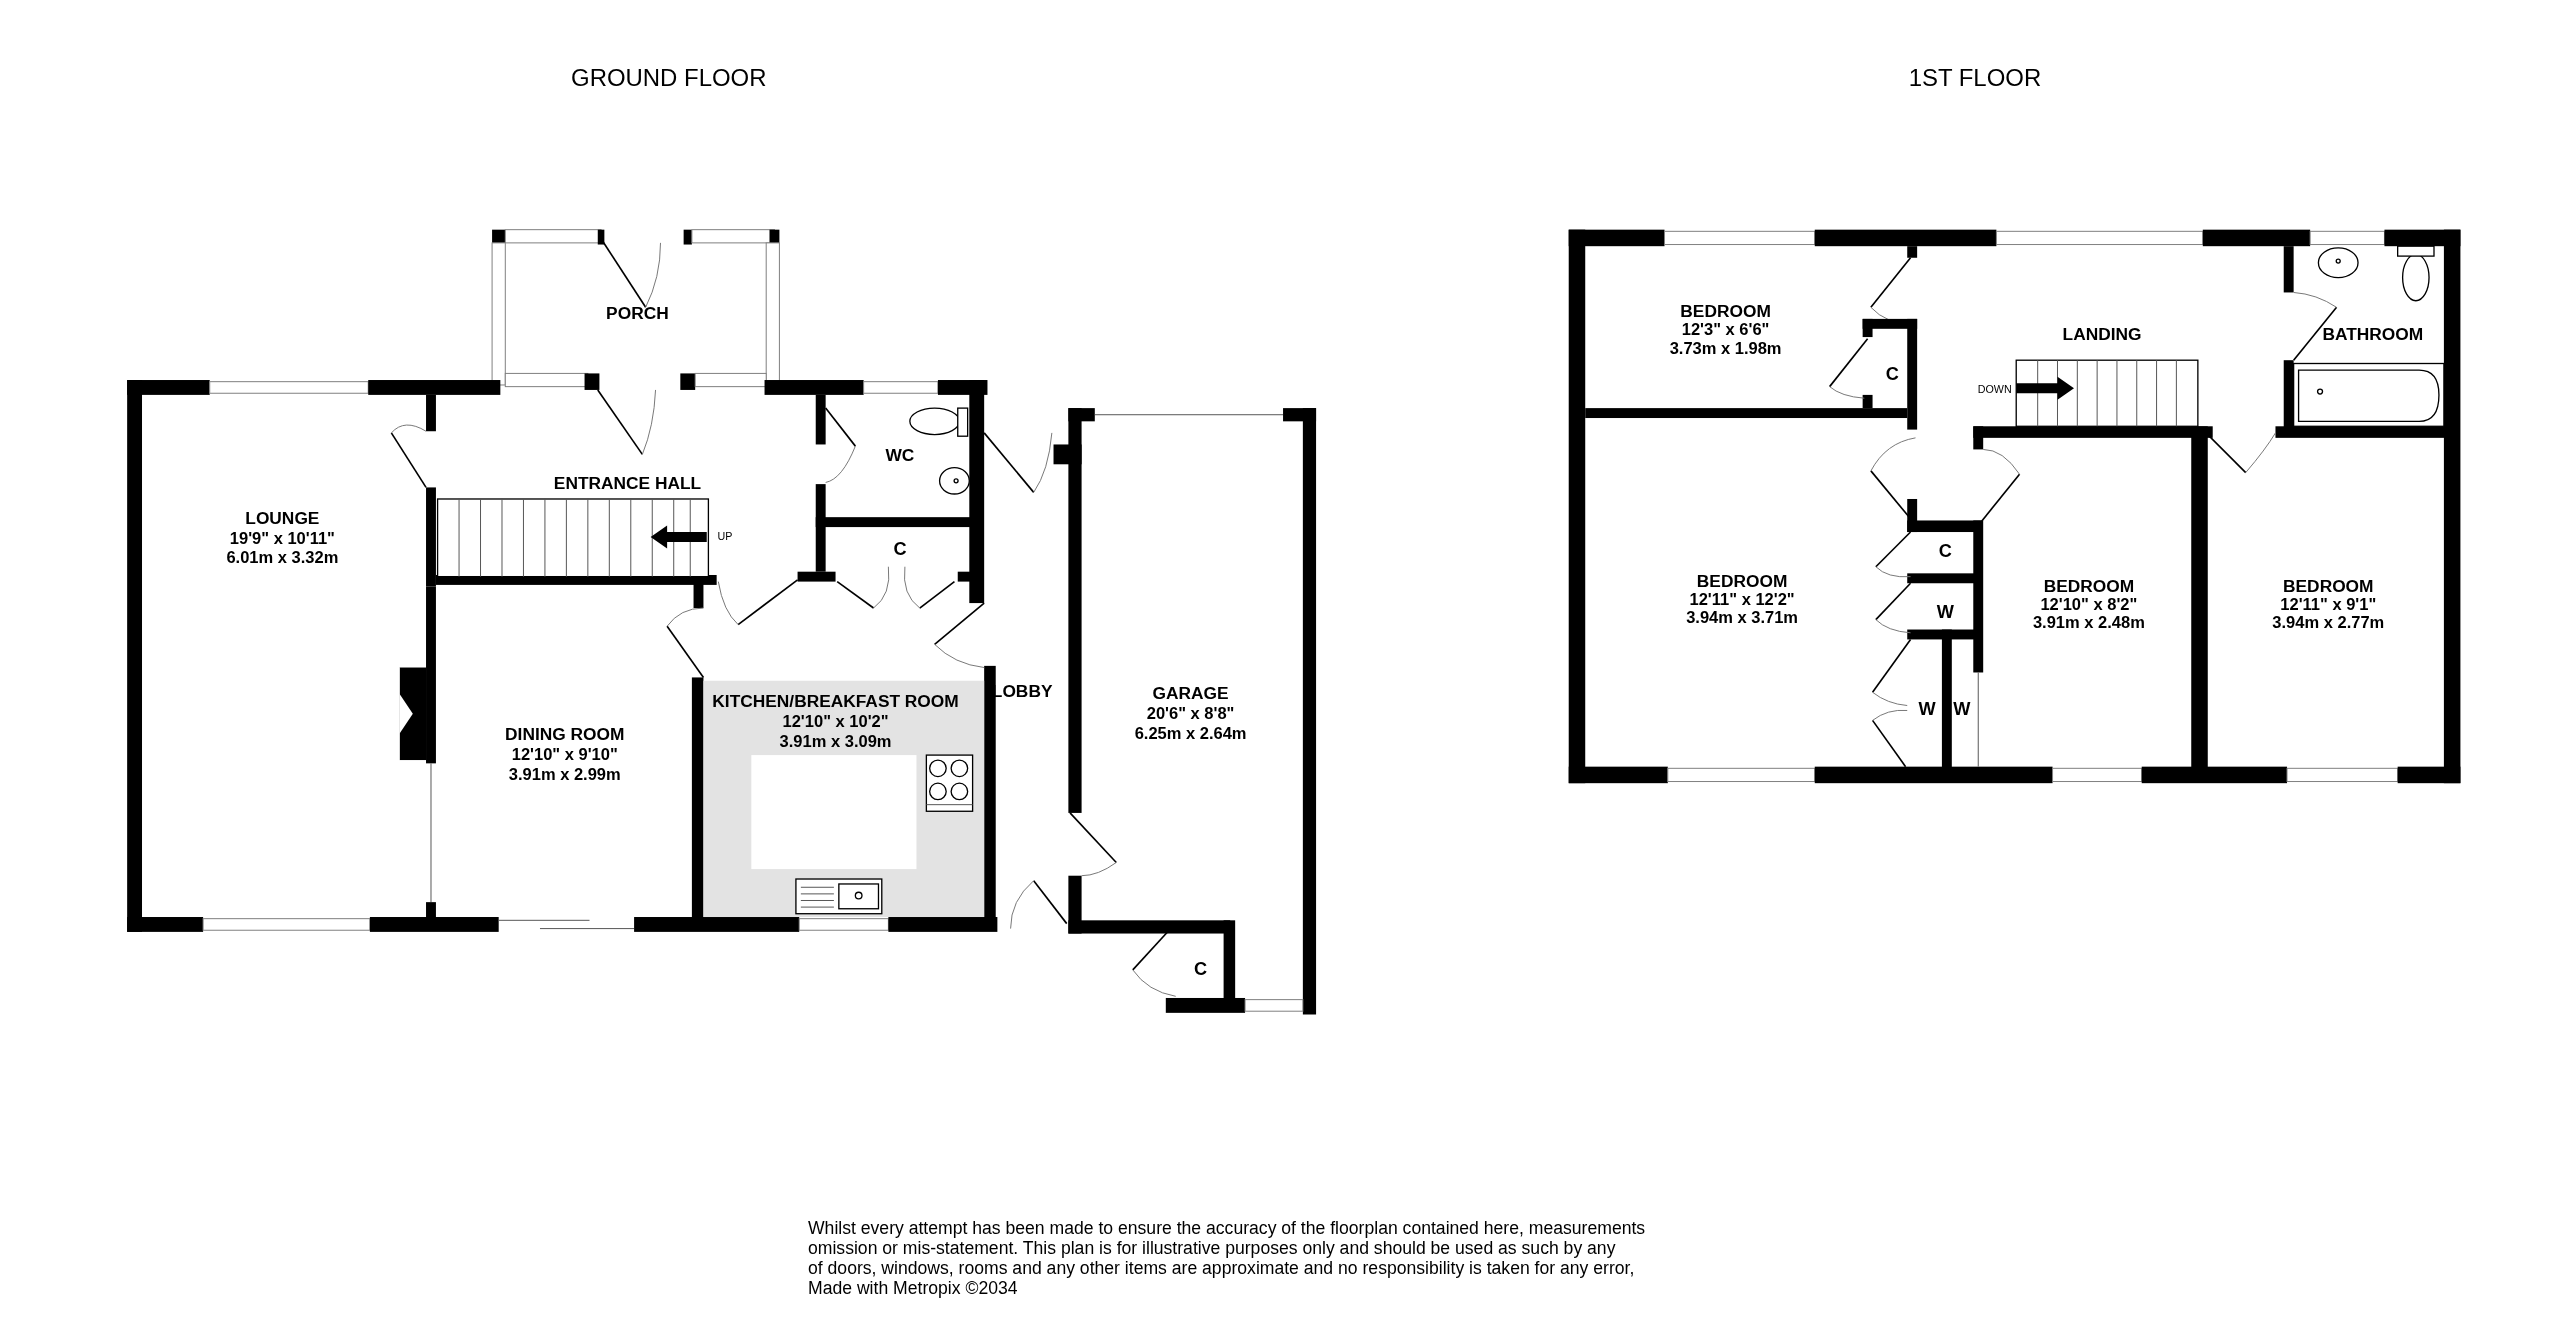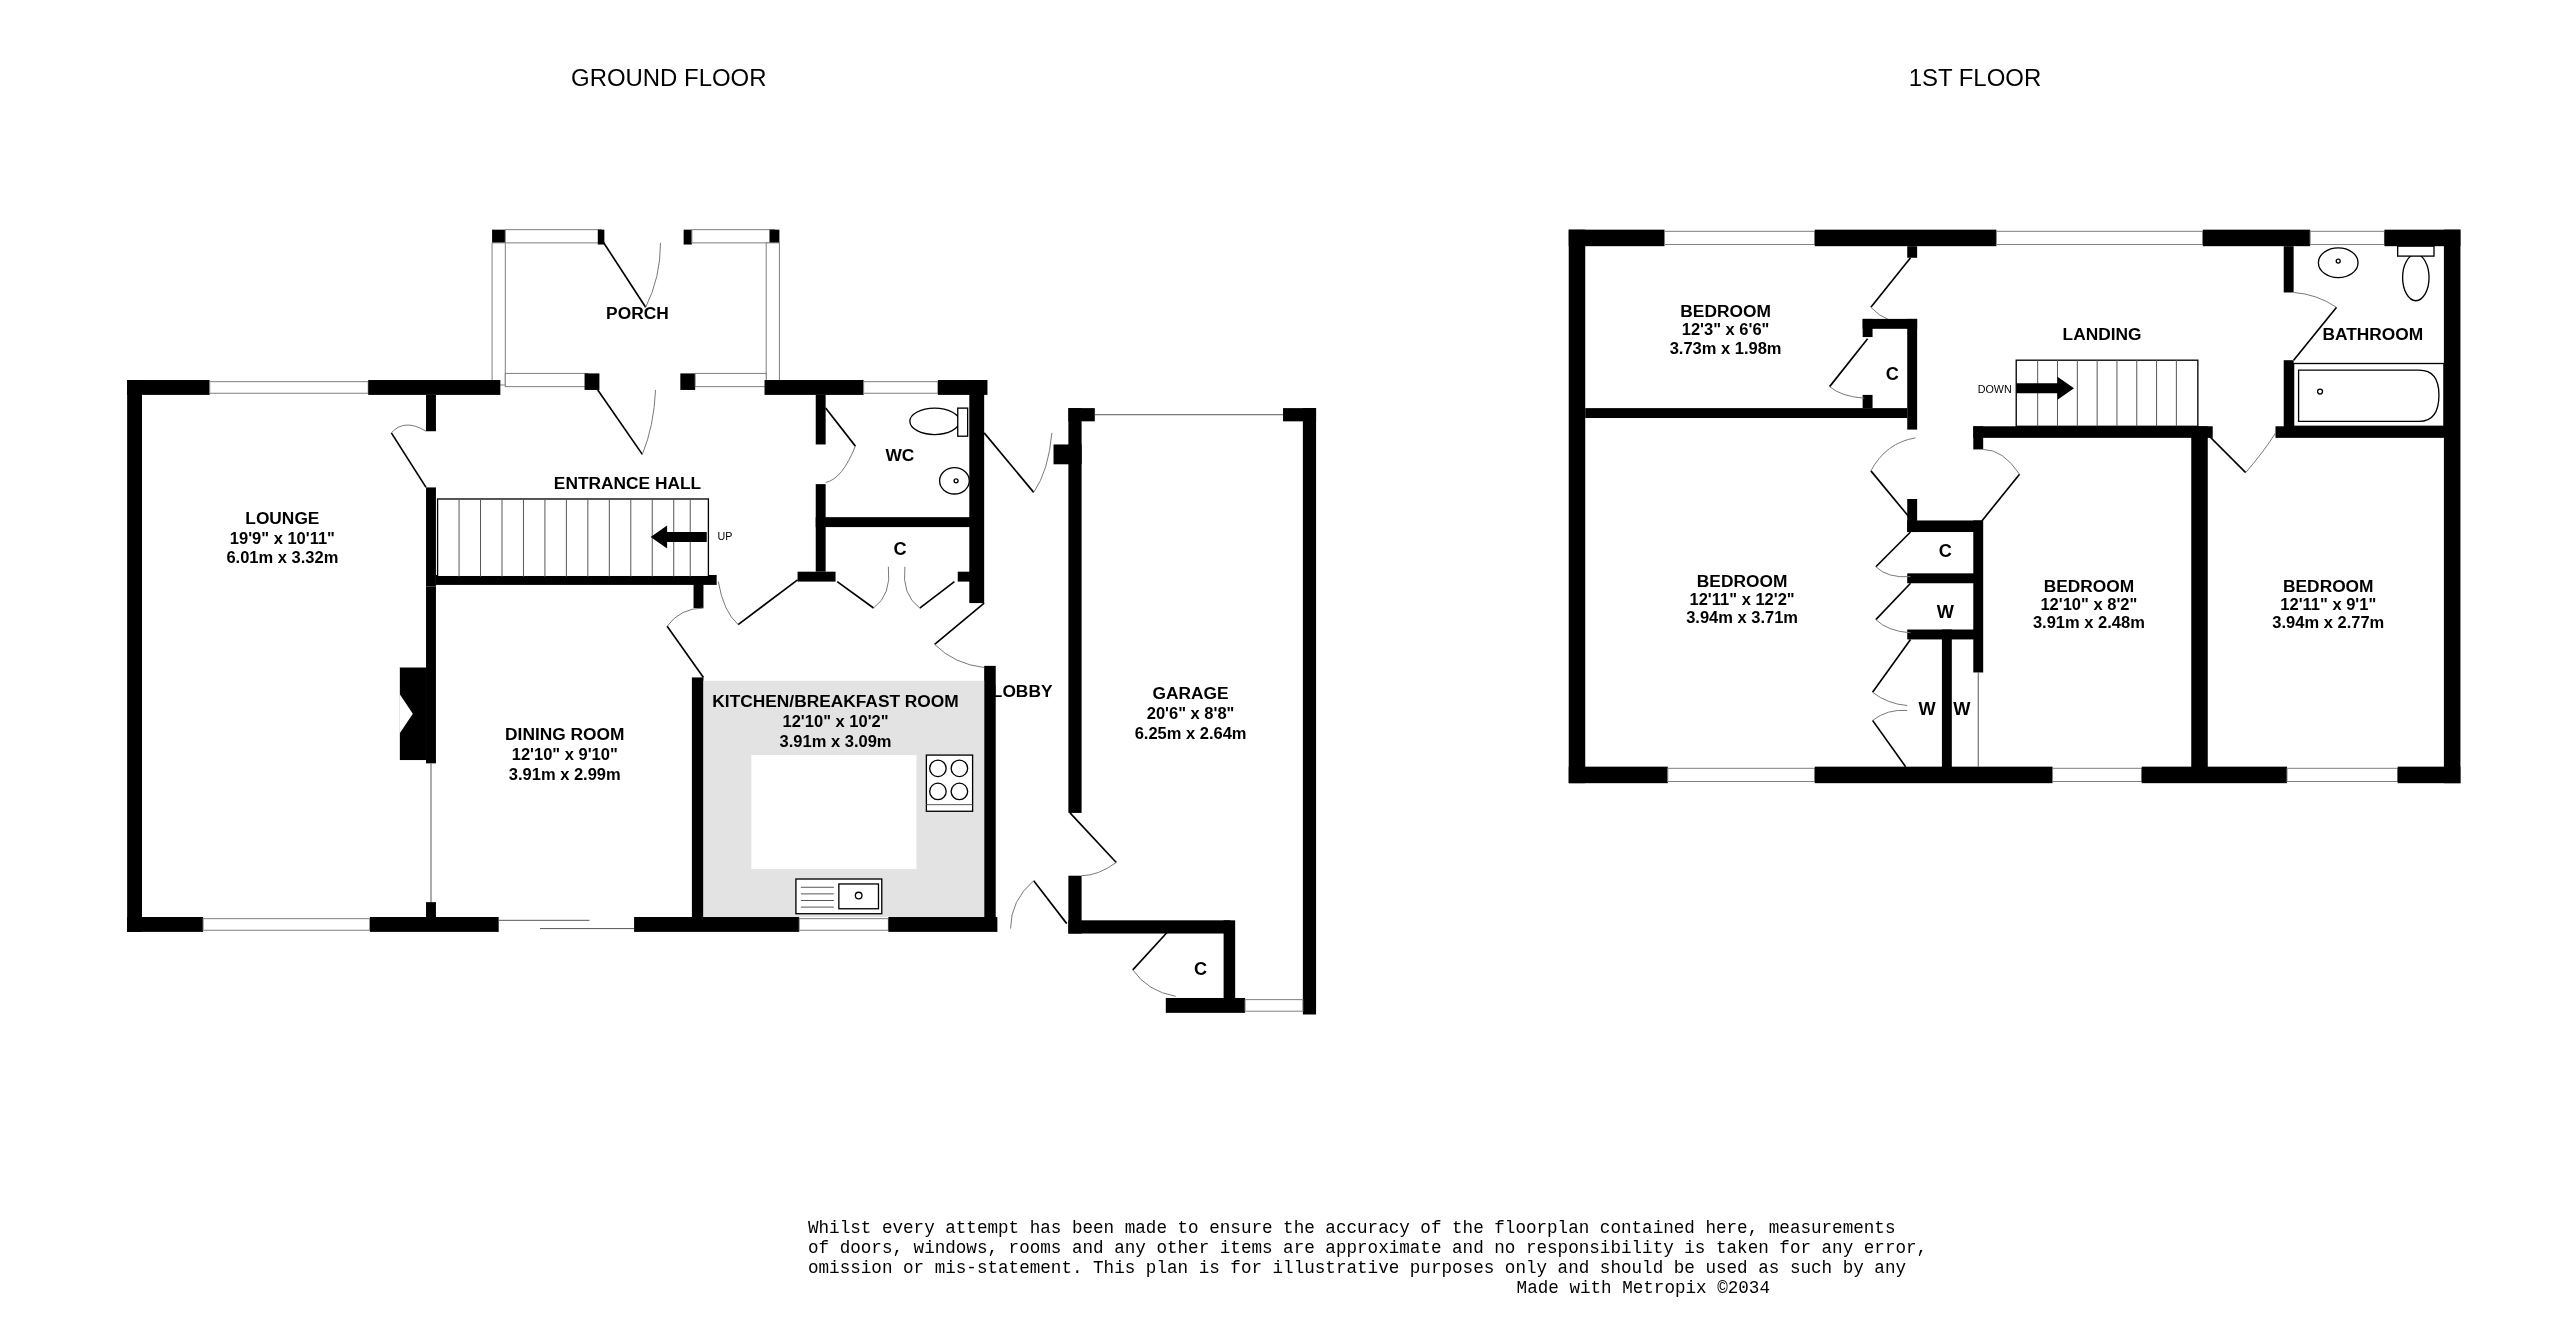--- a/index.html
+++ b/index.html
@@ -10,22 +10,22 @@
   .door { fill:none; stroke:#000000; stroke-width:1; }
   .arc { fill:none; stroke:#777777; stroke-width:0.6; }
   .thin { fill:none; stroke:#555555; stroke-width:0.6; }
   .fix { fill:#ffffff; stroke:#000000; stroke-width:0.8; }
   .kit { fill:#e3e3e3; }
   .floor-title { font-family:"Liberation Sans", sans-serif; font-size:14.5px; fill:#000; text-anchor:middle; }
   .room-name { font-family:"Liberation Sans", sans-serif; font-size:10.5px; font-weight:bold; fill:#000; text-anchor:middle; }
   .room-dim { font-family:"Liberation Sans", sans-serif; font-size:10px; font-weight:bold; fill:#000; text-anchor:middle; }
   .small-label { font-family:"Liberation Sans", sans-serif; font-size:6.5px; fill:#000; text-anchor:middle; }
   .cupboard { font-family:"Liberation Sans", sans-serif; font-size:11px; font-weight:bold; fill:#000; text-anchor:middle; }
-  .disclaimer { position:absolute; left:808px; top:1218px; width:962px; text-align:right;
-    font-family:Liberation Mono, monospace; font-size:17.6px; line-height:20px; color:#000; }
+  .disclaimer { position:absolute; left:808px; top:1218px; width:962px; text-align:left;
+    font-family:Liberation Sans, sans-serif; font-size:17.6px; line-height:20px; color:#000; }
   .disclaimer div { white-space:nowrap; }
 </style>
 </head>
 <body>
 
 <svg id="plan" viewBox="0 0 1560 811" preserveAspectRatio="none" xmlns="http://www.w3.org/2000/svg">
 
   <g>
     <text class="floor-title" x="405" y="52">GROUND FLOOR</text>
 
@@ -336,17 +336,17 @@
     <g>
       <text class="room-name" x="1410" y="358">BEDROOM</text>
       <text class="room-dim" x="1410" y="369">12'11"  x 9'1"</text>
       <text class="room-dim" x="1410" y="380">3.94m  x 2.77m</text>
     </g>
   </g>
 </svg>
 
 <div class="disclaimer">
   <div>Whilst every attempt has been made to ensure the accuracy of the floorplan contained here, measurements</div>
+  <div>omission or mis-statement. This plan is for illustrative purposes only and should be used as such by any</div>
   <div>of doors, windows, rooms and any other items are approximate and no responsibility is taken for any error,</div>
-  <div>omission or mis-statement. This plan is for illustrative purposes only and should be used as such by any</div>
   <div>Made with Metropix ©2034</div>
 </div>
 
 
 </body></html>

